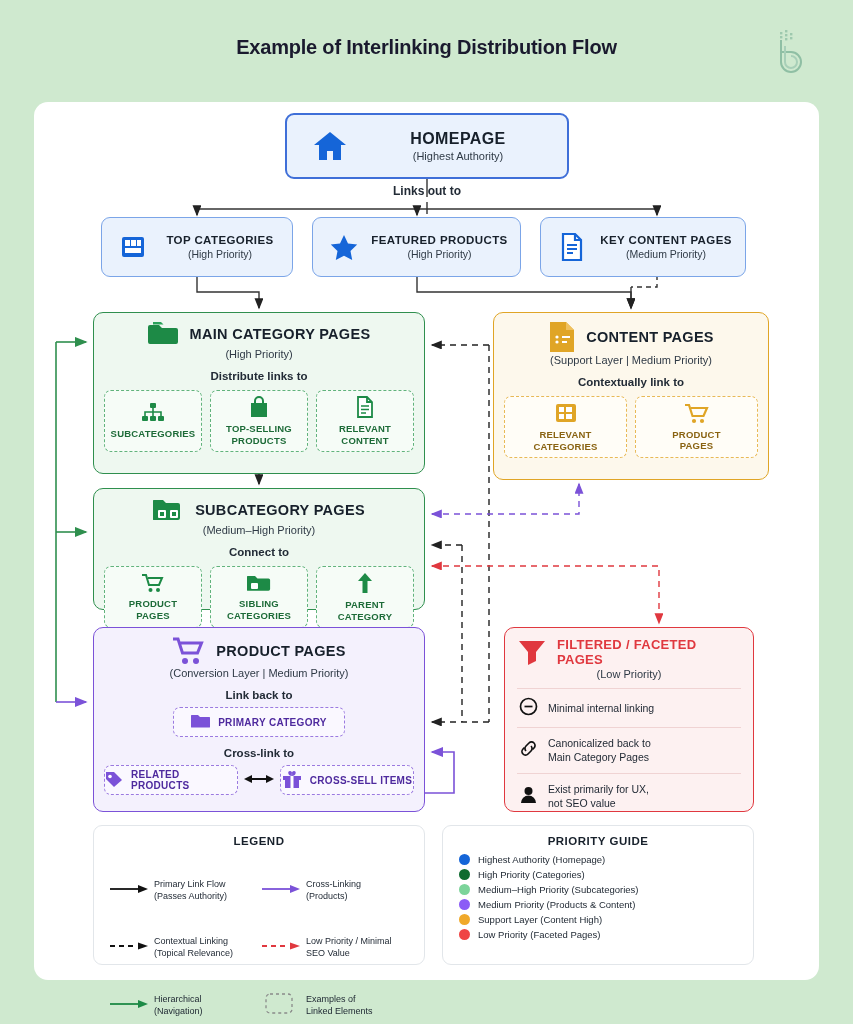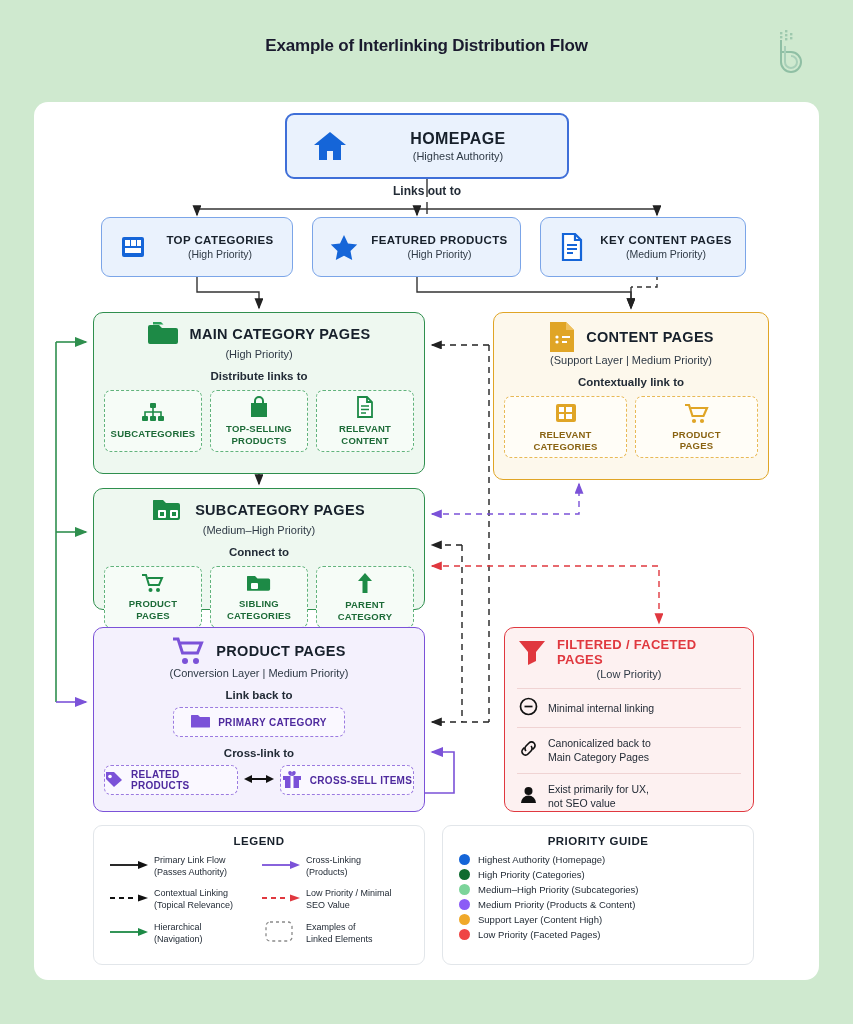--- a/index.html
+++ b/index.html
@@ -6,21 +6,21 @@
   body {
     width: 853px; height: 1024px;
     background: #cfe9cf;
     font-family: "Liberation Sans", sans-serif;
     overflow: hidden;
     position: relative;
   }
   .page-title {
     position: absolute; top: 36px; left: 0; width: 853px;
     text-align: center;
-    font-size: 17px; font-weight: bold; color: #1a1a2e;
+    font-size: 20px; font-weight: bold; color: #1a1a2e;
     letter-spacing: -0.2px;
   }
   .brand-logo { position: absolute; top: 28px; right: 42px; width: 44px; height: 48px; }
   .canvas {
     position: absolute; left: 34px; top: 102px;
     width: 785px; height: 878px;
     background: #ffffff; border-radius: 14px;
   }
   .svg-layer { position: absolute; left: 0; top: 0; width: 785px; height: 878px; pointer-events: none; }
 
@@ -86,21 +86,21 @@
   .fp-list { margin-top: 8px; }
   .fp-row { display: flex; align-items: center; gap: 10px; padding: 8px 2px;
     border-top: 1px solid #f0d3d3; font-size: 10.5px; color: #1c2530; line-height: 1.35; }
   .fp-row:first-child { border-top: 1px solid #f0d3d3; }
 
   
   .card { position: absolute; background: #ffffff; border: 1px solid #e2e6ea; border-radius: 9px; padding: 9px 16px; }
   .card-title { text-align: center; font-size: 11.5px; font-weight: bold; color: #17202b; letter-spacing: .5px; margin-bottom: 7px; }
   #legend-card { left: 59px; top: 723px; width: 332px; height: 140px; }
   .legend-grid { display: grid; grid-template-columns: 1fr 1fr; gap: 9px 6px; }
-  .legend-item { display: flex; align-items: flex-start; gap: 6px; }
+  .legend-item { display: flex; align-items: flex-start; gap: 6px; margin-top: 24px; }
   .legend-sym { flex: 0 0 38px; height: 22px; display: flex; align-items: center; }
   .legend-text { font-size: 9px; color: #1c2530; line-height: 1.35; }
 
   #priority-card { left: 408px; top: 723px; width: 312px; height: 140px; }
   .pr-row { display: flex; align-items: center; gap: 8px; margin-bottom: 4px; }
   .pr-dot { width: 11px; height: 11px; border-radius: 50%; flex: 0 0 auto; }
   .pr-label { font-size: 9.5px; color: #1c2530; text-align: right; }
 </style>
 </head>
 <body>

